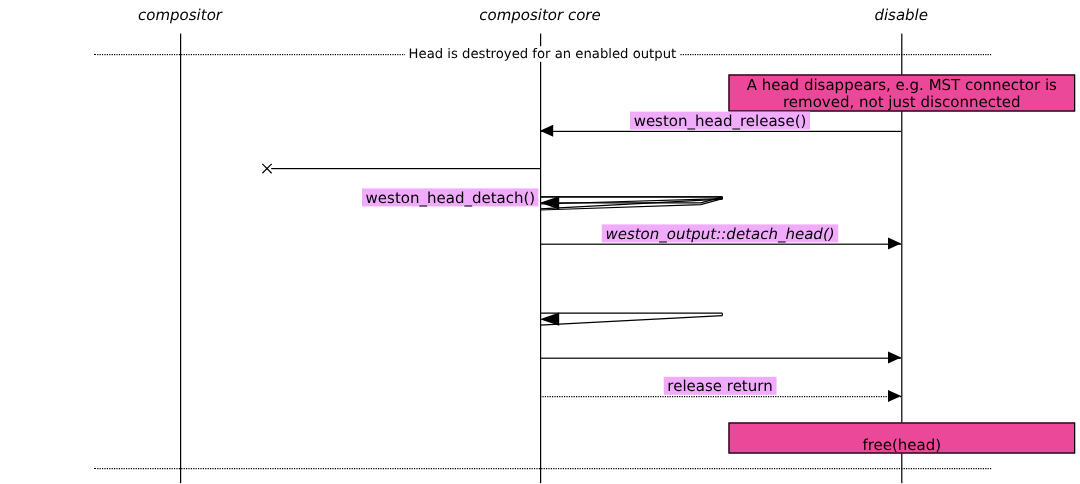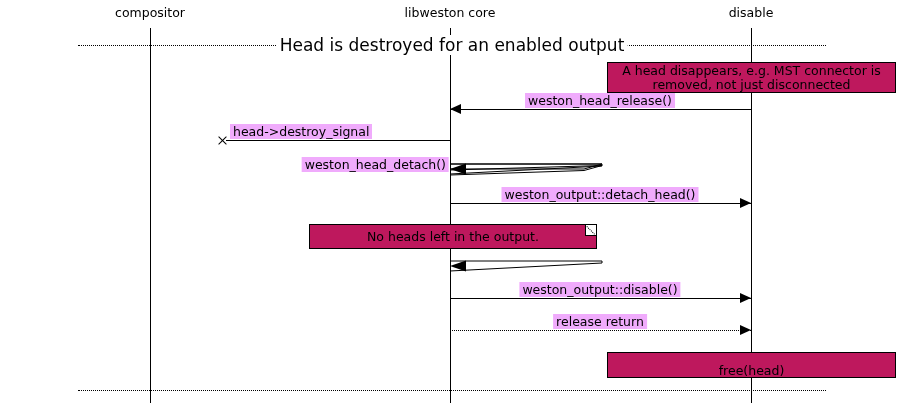--- a/index.html
+++ b/index.html
@@ -15,48 +15,49 @@
     font-family: "DejaVu Sans", "Liberation Sans", sans-serif;
     overflow: hidden;
   }
   .participant-label {
     position: absolute;
     font-size: 12.5px;
     color: #000000;
     white-space: nowrap;
     transform: translateX(-50%);
     text-align: center;
+    font-style: italic;
   }
   .lifeline {
     position: absolute;
     width: 0;
     border-left: 1px solid #000000;
   }
   .separator {
     position: absolute;
     left: 0;
     width: 100%;
     height: 0;
     border-top: 1px dotted #000000;
   }
   .separator-text {
     position: absolute;
-    font-size: 17px;
+    font-size: 11px;
     color: #000000;
     background: #ffffff;
     white-space: nowrap;
     padding: 0 3px;
     transform: translate(-50%, -50%);
     text-align: right;
   }
   .note-box {
     position: absolute;
     box-sizing: border-box;
     border: 1px solid #000000;
-    background: #be185d;
+    background: #ec4899;
     font-size: 12.5px;
     color: #000000;
     text-align: center;
     line-height: 13.5px;
     display: flex;
     align-items: center;
     justify-content: center;
   }
   .note-box .note-text { padding: 0 4px; }
   .note-fold {
@@ -135,75 +136,69 @@
     position: absolute;
   }
   .selfcall svg { display: block; }
 </style>
 </head>
 <body>
 
 <div id="canvas">
 
   <div class="participant-label" style="left:150px; top:5px;">compositor</div>
-  <div class="participant-label" style="left:450px; top:5px;">libweston core</div>
+  <div class="participant-label" style="left:450px; top:5px;">compositor core</div>
   <div class="participant-label" style="left:751px; top:5px;">disable</div>
 
   <div class="lifeline" style="left:150px; top:28px; height:375px;"></div>
   <div class="lifeline" style="left:450px; top:28px; height:375px;"></div>
   <div class="lifeline" style="left:751px; top:28px; height:375px;"></div>
 
   <div class="separator" style="top:45px; left:78px; width:748px;"></div>
   <div class="separator-text" style="left:452px; top:45px;">Head is destroyed for an enabled output</div>
 
   <div class="note-box" style="left:607px; top:62px; width:289px; height:31px;">
     <span class="note-text">A head disappears, e.g. MST connector is removed, not just disconnected</span>
   </div>
 
   <div class="msg-line" style="left:450px; top:109px; width:301px;"></div>
   <div class="arrowhead left" style="left:450px; top:104px;"></div>
   <div class="msg-label" style="left:600px; top:108px;">weston_head_release()</div>
 
   <div class="msg-line" style="left:226px; top:140px; width:224px;"></div>
   <div class="lost-x" style="left:217px; top:135px;"></div>
-  <div class="msg-label" style="left:230px; top:139px; transform:translate(0,-100%);">head-&gt;destroy_signal</div>
 
   <div class="selfcall" style="left:450px; top:160px;">
     <svg width="160" height="26" viewBox="0 0 160 26">
       <path d="M0,4 L152,4 L134,9 L0,9 Z" fill="none" stroke="#000000" stroke-width="1"></path>
       <path d="M0,10 L152,5.5 L134,10.5 L0,15 Z" fill="none" stroke="#000000" stroke-width="1"></path>
       <line x1="0" y1="4" x2="152" y2="4" stroke="#000000" stroke-width="1"></line>
       <line x1="152" y1="4" x2="152" y2="6" stroke="#000000" stroke-width="1"></line>
       <line x1="152" y1="6" x2="0" y2="14" stroke="#000000" stroke-width="1"></line>
       <polygon points="0,9 16,3.5 16,14.5" fill="#000000"></polygon>
     </svg>
   </div>
   <div class="msg-label left-of" style="left:449px; top:172px;">weston_head_detach()</div>
 
   <div class="msg-line" style="left:450px; top:203px; width:301px;"></div>
   <div class="arrowhead right" style="left:740px; top:198px;"></div>
-  <div class="msg-label" style="left:600px; top:202px;">weston_output::detach_head()</div>
-
-  <div class="note-box" style="left:309px; top:224px; width:288px; height:25px;">
-    <span class="note-text">No heads left in the output.</span>
-    <span class="note-fold"></span>
-  </div>
+  <div class="msg-label" style="left:600px; top:202px;font-style:italic;">weston_output::detach_head()</div>
+
 
   <div class="selfcall" style="left:450px; top:257px;">
     <svg width="160" height="26" viewBox="0 0 160 26">
       <line x1="0" y1="4" x2="152" y2="4" stroke="#000000" stroke-width="1"></line>
       <line x1="152" y1="4" x2="152" y2="6" stroke="#000000" stroke-width="1"></line>
       <line x1="152" y1="6" x2="0" y2="14" stroke="#000000" stroke-width="1"></line>
       <polygon points="0,9 16,3.5 16,14.5" fill="#000000"></polygon>
     </svg>
   </div>
 
   <div class="msg-line" style="left:450px; top:298px; width:301px;"></div>
   <div class="arrowhead right" style="left:740px; top:293px;"></div>
-  <div class="msg-label" style="left:600px; top:297px;">weston_output::disable()</div>
 
   <div class="msg-line dashed" style="left:450px; top:330px; width:301px;"></div>
   <div class="arrowhead right" style="left:740px; top:325px;"></div>
   <div class="msg-label" style="left:600px; top:329px;">release return</div>
 
   <div class="note-box" style="left:607px; top:352px; width:289px; height:26px;align-items:flex-end;">
     <span class="note-text">free(head)</span>
   </div>
 
   <div class="separator" style="top:390px; left:78px; width:748px;"></div>

